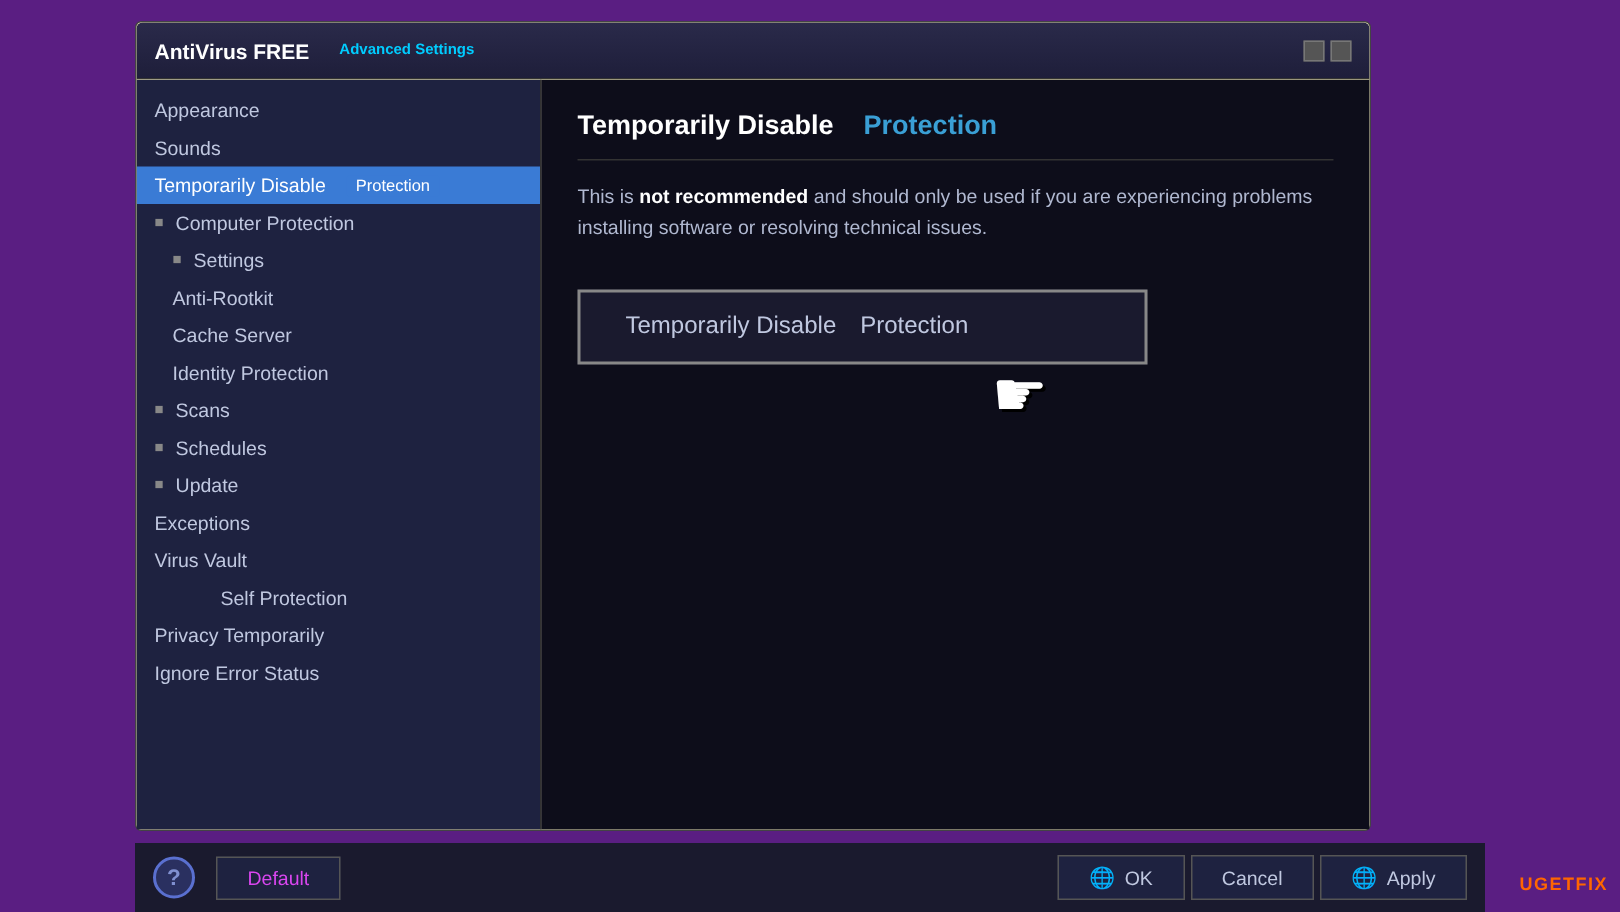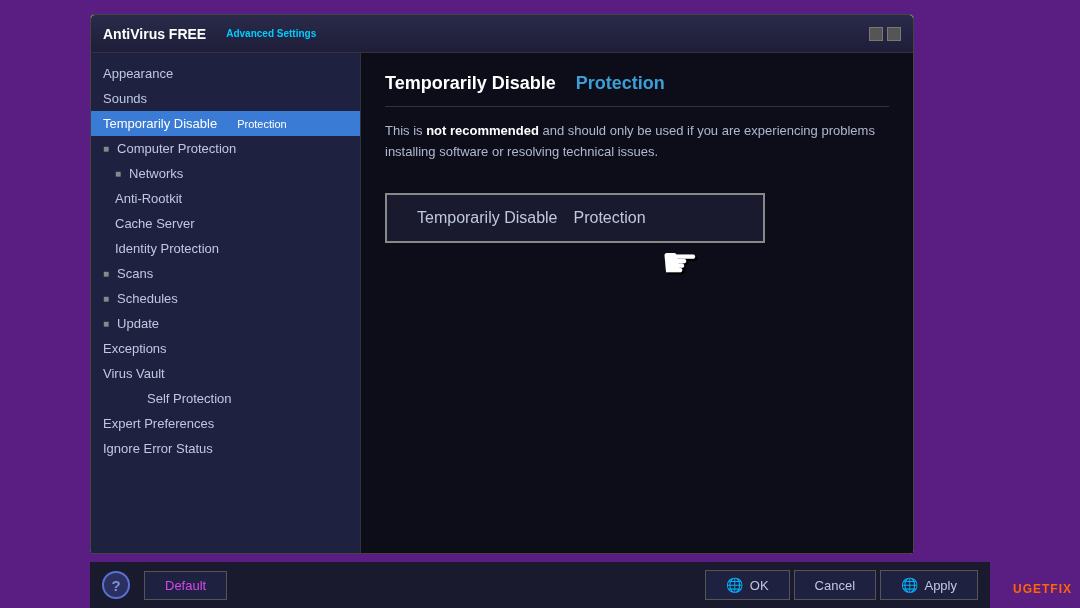--- a/index.html
+++ b/index.html
@@ -264,21 +264,21 @@
       <div class="sidebar-item active">
         <span>Temporarily Disable</span>
         <span style="margin-left:8px; background:#3a7bd5; color:#fff; padding:1px 6px; font-size:11px; border-radius:2px;">Protection</span>
       </div>
       <div class="sidebar-item">
         <span class="sidebar-expander">■</span>
         <span>Computer Protection</span>
       </div>
       <div class="sidebar-item indent1">
         <span class="sidebar-expander">■</span>
-        <span>Networks</span>
+        <span>Settings</span>
       </div>
       <div class="sidebar-item indent2">
         <span>Anti-Rootkit</span>
       </div>
       <div class="sidebar-item indent2">
         <span>Cache Server</span>
       </div>
       <div class="sidebar-item indent1">
         <span>Identity Protection</span>
       </div>
@@ -297,21 +297,21 @@
       <div class="sidebar-item">
         <span>Exceptions</span>
       </div>
       <div class="sidebar-item">
         <span>Virus Vault</span>
       </div>
       <div class="sidebar-item indent3">
         <span>Self Protection</span>
       </div>
       <div class="sidebar-item">
-        <span>Expert Preferences</span>
+        <span>Privacy Temporarily</span>
       </div>
       <div class="sidebar-item">
         <span>Ignore Error Status</span>
       </div>
     </div>
 
     <div class="main-panel">
       <div class="panel-header">
         <span class="panel-title-left">Temporarily Disable</span>
         <span class="panel-title-right">Protection</span>

